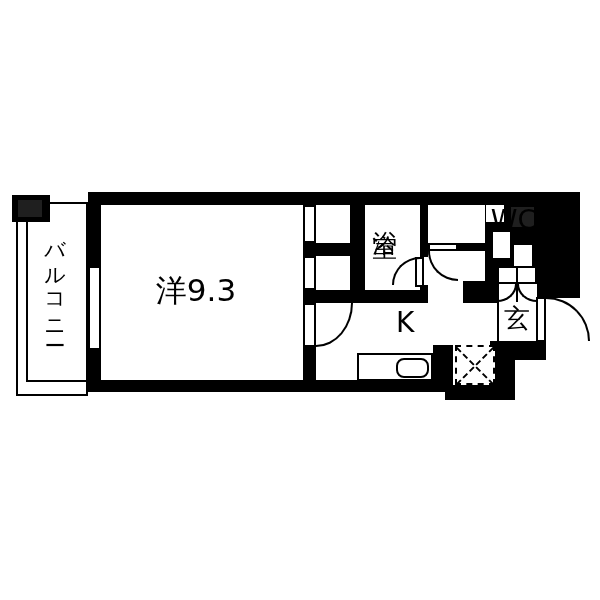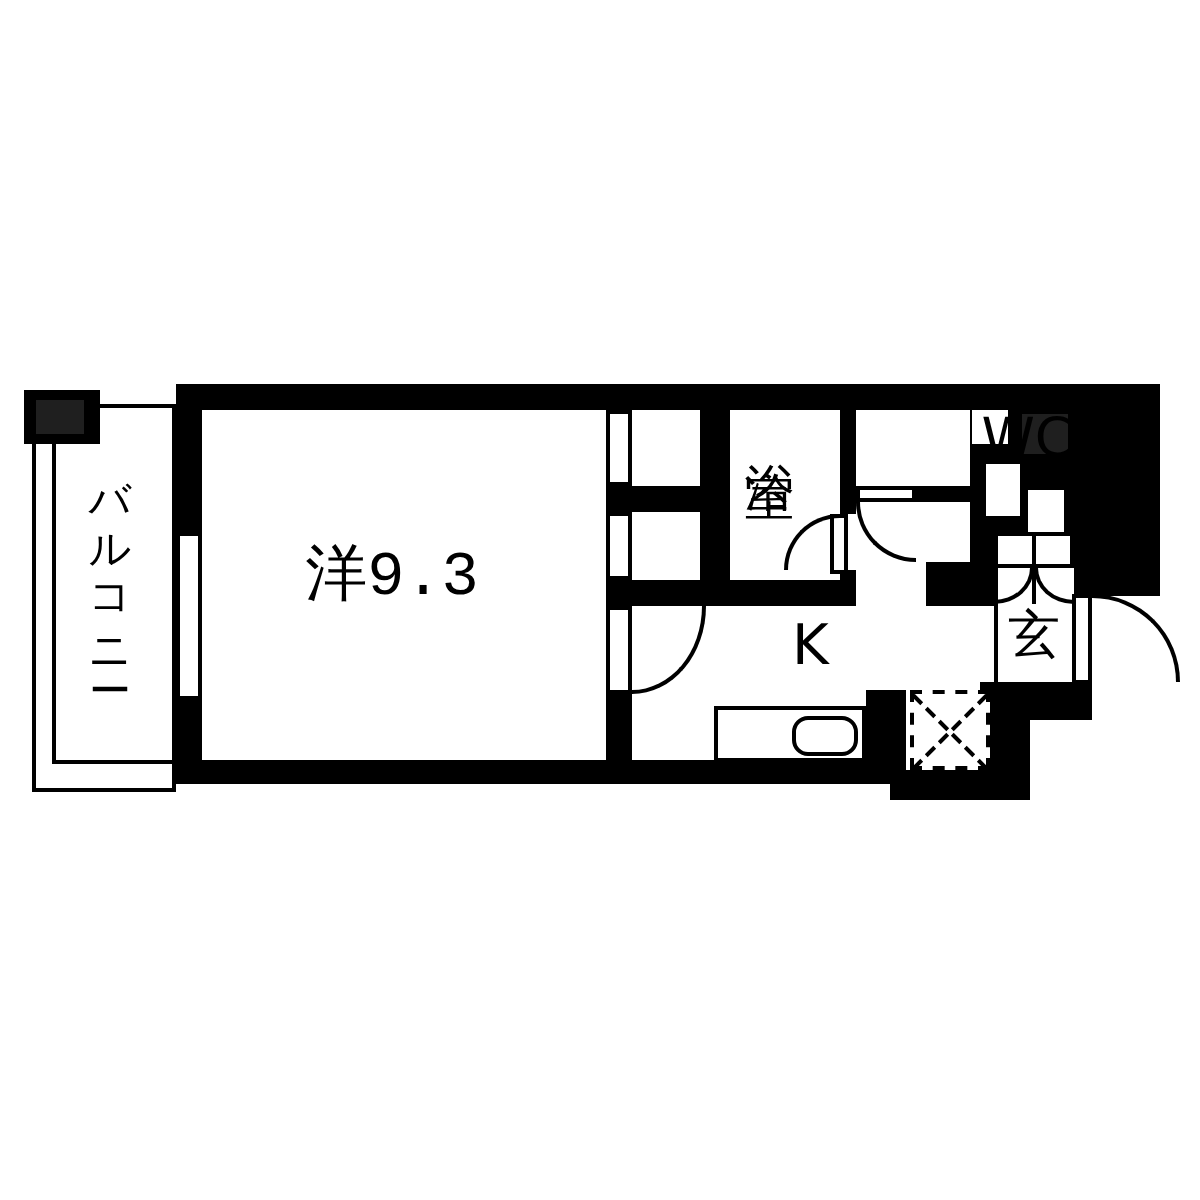--- a/index.html
+++ b/index.html
@@ -76,19 +76,19 @@
   <div class="arc tr" style="left:546px;top:297px;width:44px;height:44px;"></div>
 
   <div class="t" style="left:357px;top:353px;width:76px;height:28px;"></div>
   <div class="t" style="left:396px;top:358px;width:33px;height:20px;border-radius:8px;"></div>
 
   <div class="abs" style="left:455px;top:345px;width:40px;height:40px;background:#fff;border:2px dashed #000;"></div>
   <div class="dash-line" style="left:449px;top:365px;width:52px;transform:rotate(45deg);"></div>
   <div class="dash-line" style="left:449px;top:365px;width:52px;transform:rotate(-45deg);"></div>
 
   <div class="lbl vert" style="left:44px;top:226px;font-size:21px;letter-spacing:3px;">バルコニー</div>
-  <div class="lbl" style="left:126px;top:274px;width:140px;text-align:center;font-size:31px;font-family:Liberation Mono, monospace;">洋9.3</div>
+  <div class="lbl" style="left:126px;top:274px;width:140px;text-align:center;font-size:31px;">洋9.3</div>
   <div class="lbl vert" style="left:371px;top:211px;font-size:25px;letter-spacing:3px;">浴室</div>
   <div class="lbl" style="left:428px;top:206px;width:77px;text-align:center;font-size:27px;margin-left:47px;">WC</div>
   <div class="lbl" style="left:396px;top:308px;font-size:28px;">K</div>
   <div class="lbl" style="left:497px;top:305px;width:40px;text-align:center;font-size:26px;">玄</div>
 
 </div>
 
 </body></html>

